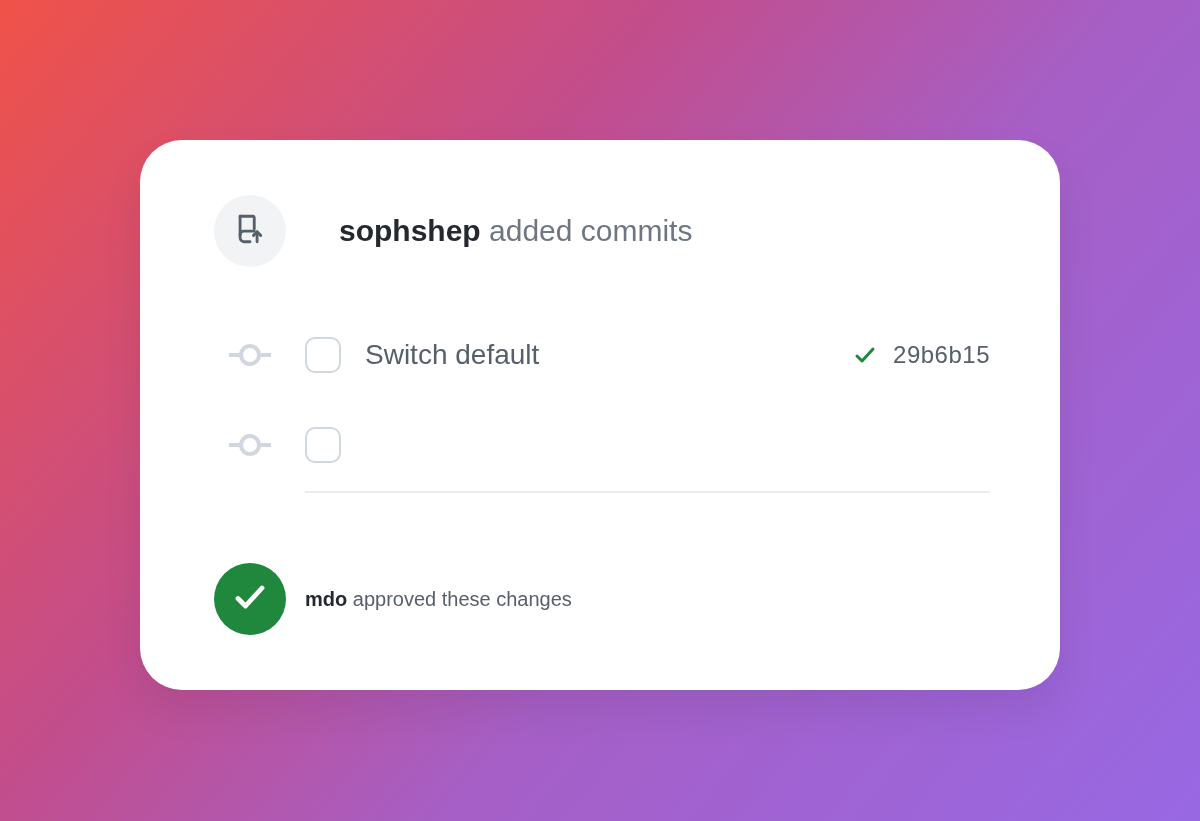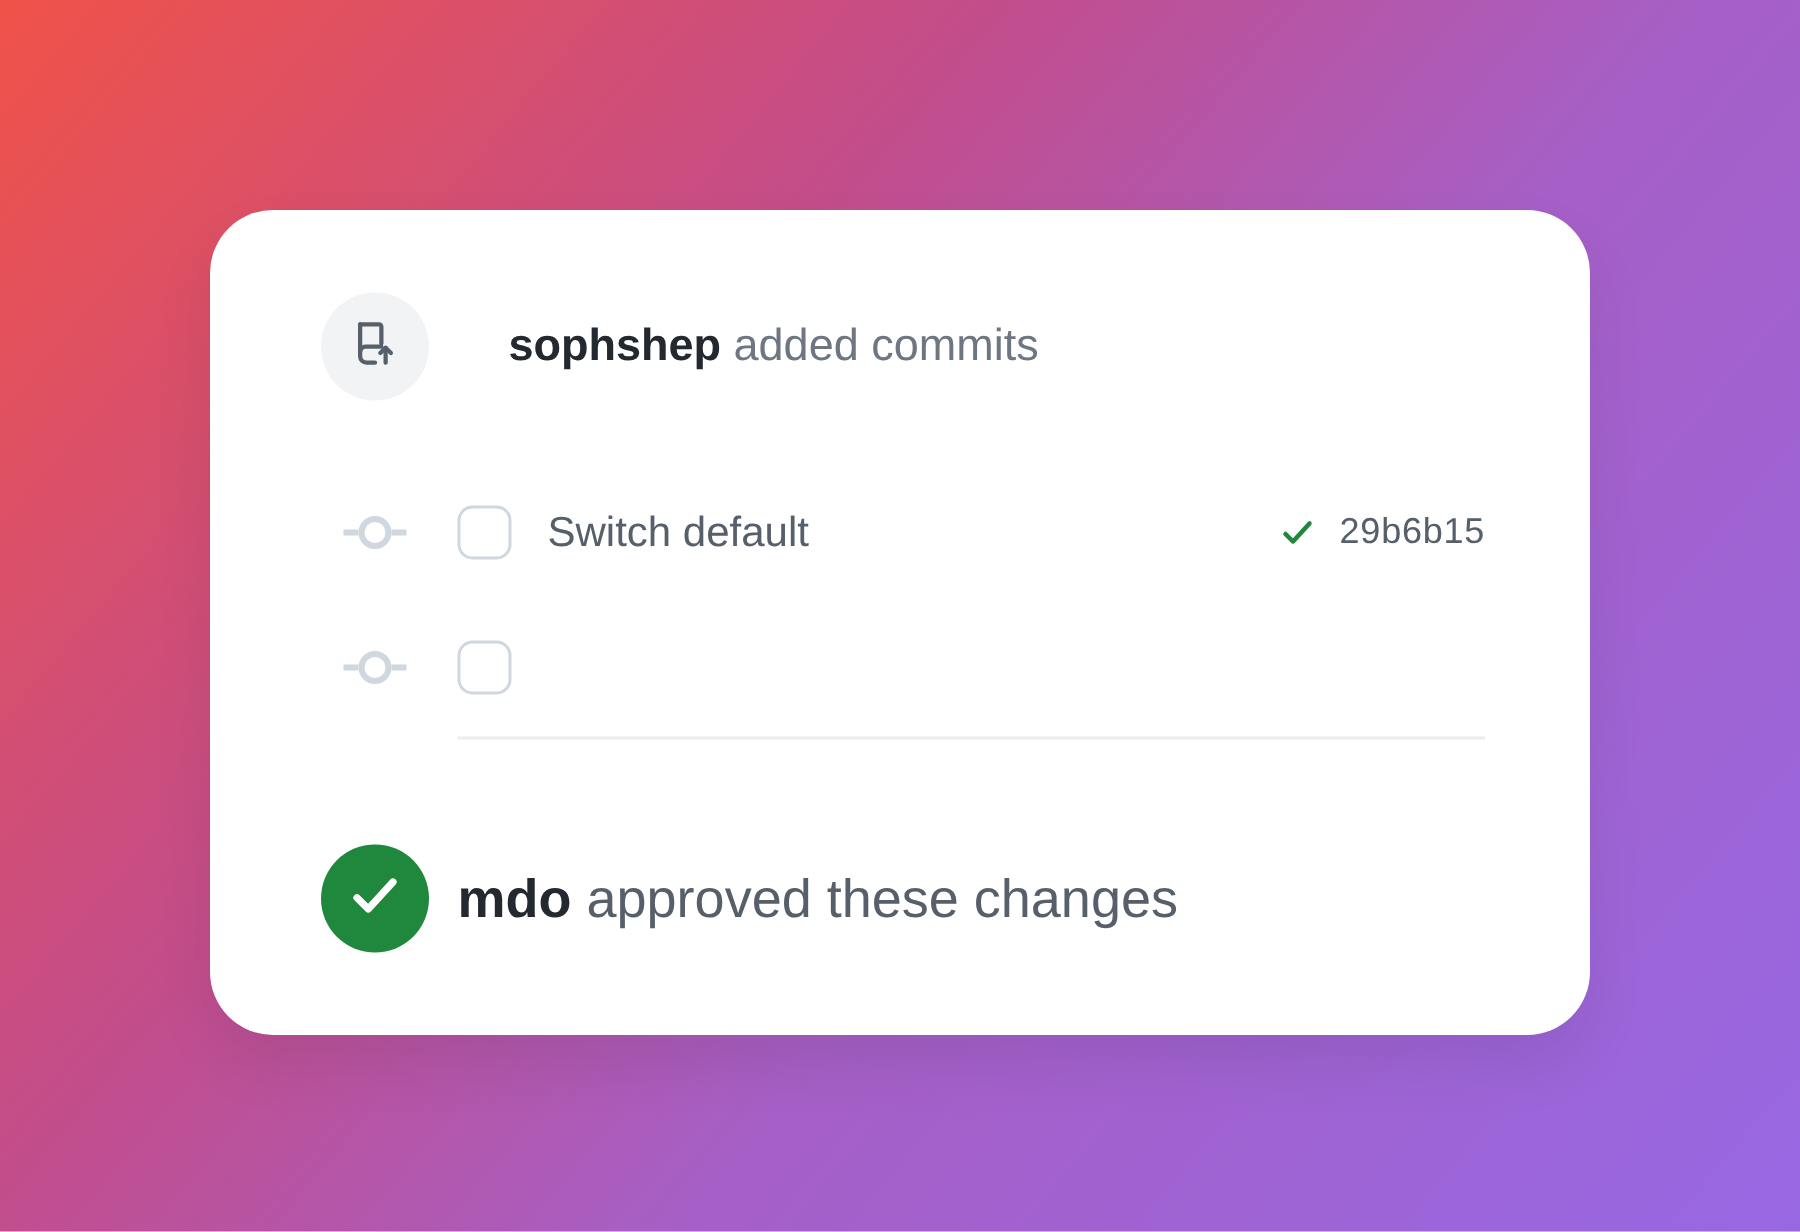--- a/index.html
+++ b/index.html
@@ -136,21 +136,21 @@
   .approve-badge {
     width: 72px;
     height: 72px;
     border-radius: 50%;
     background: #1f883d;
     display: flex;
     align-items: center;
     justify-content: center;
   }
   .approve-text {
-    font-size: 36px;
+    font-size: 20px;
     color: #57606a;
   }
   .approve-text .user {
     font-weight: 700;
     color: #24292f;
   }
 
   
   .mini-check svg { display:block; }
 

